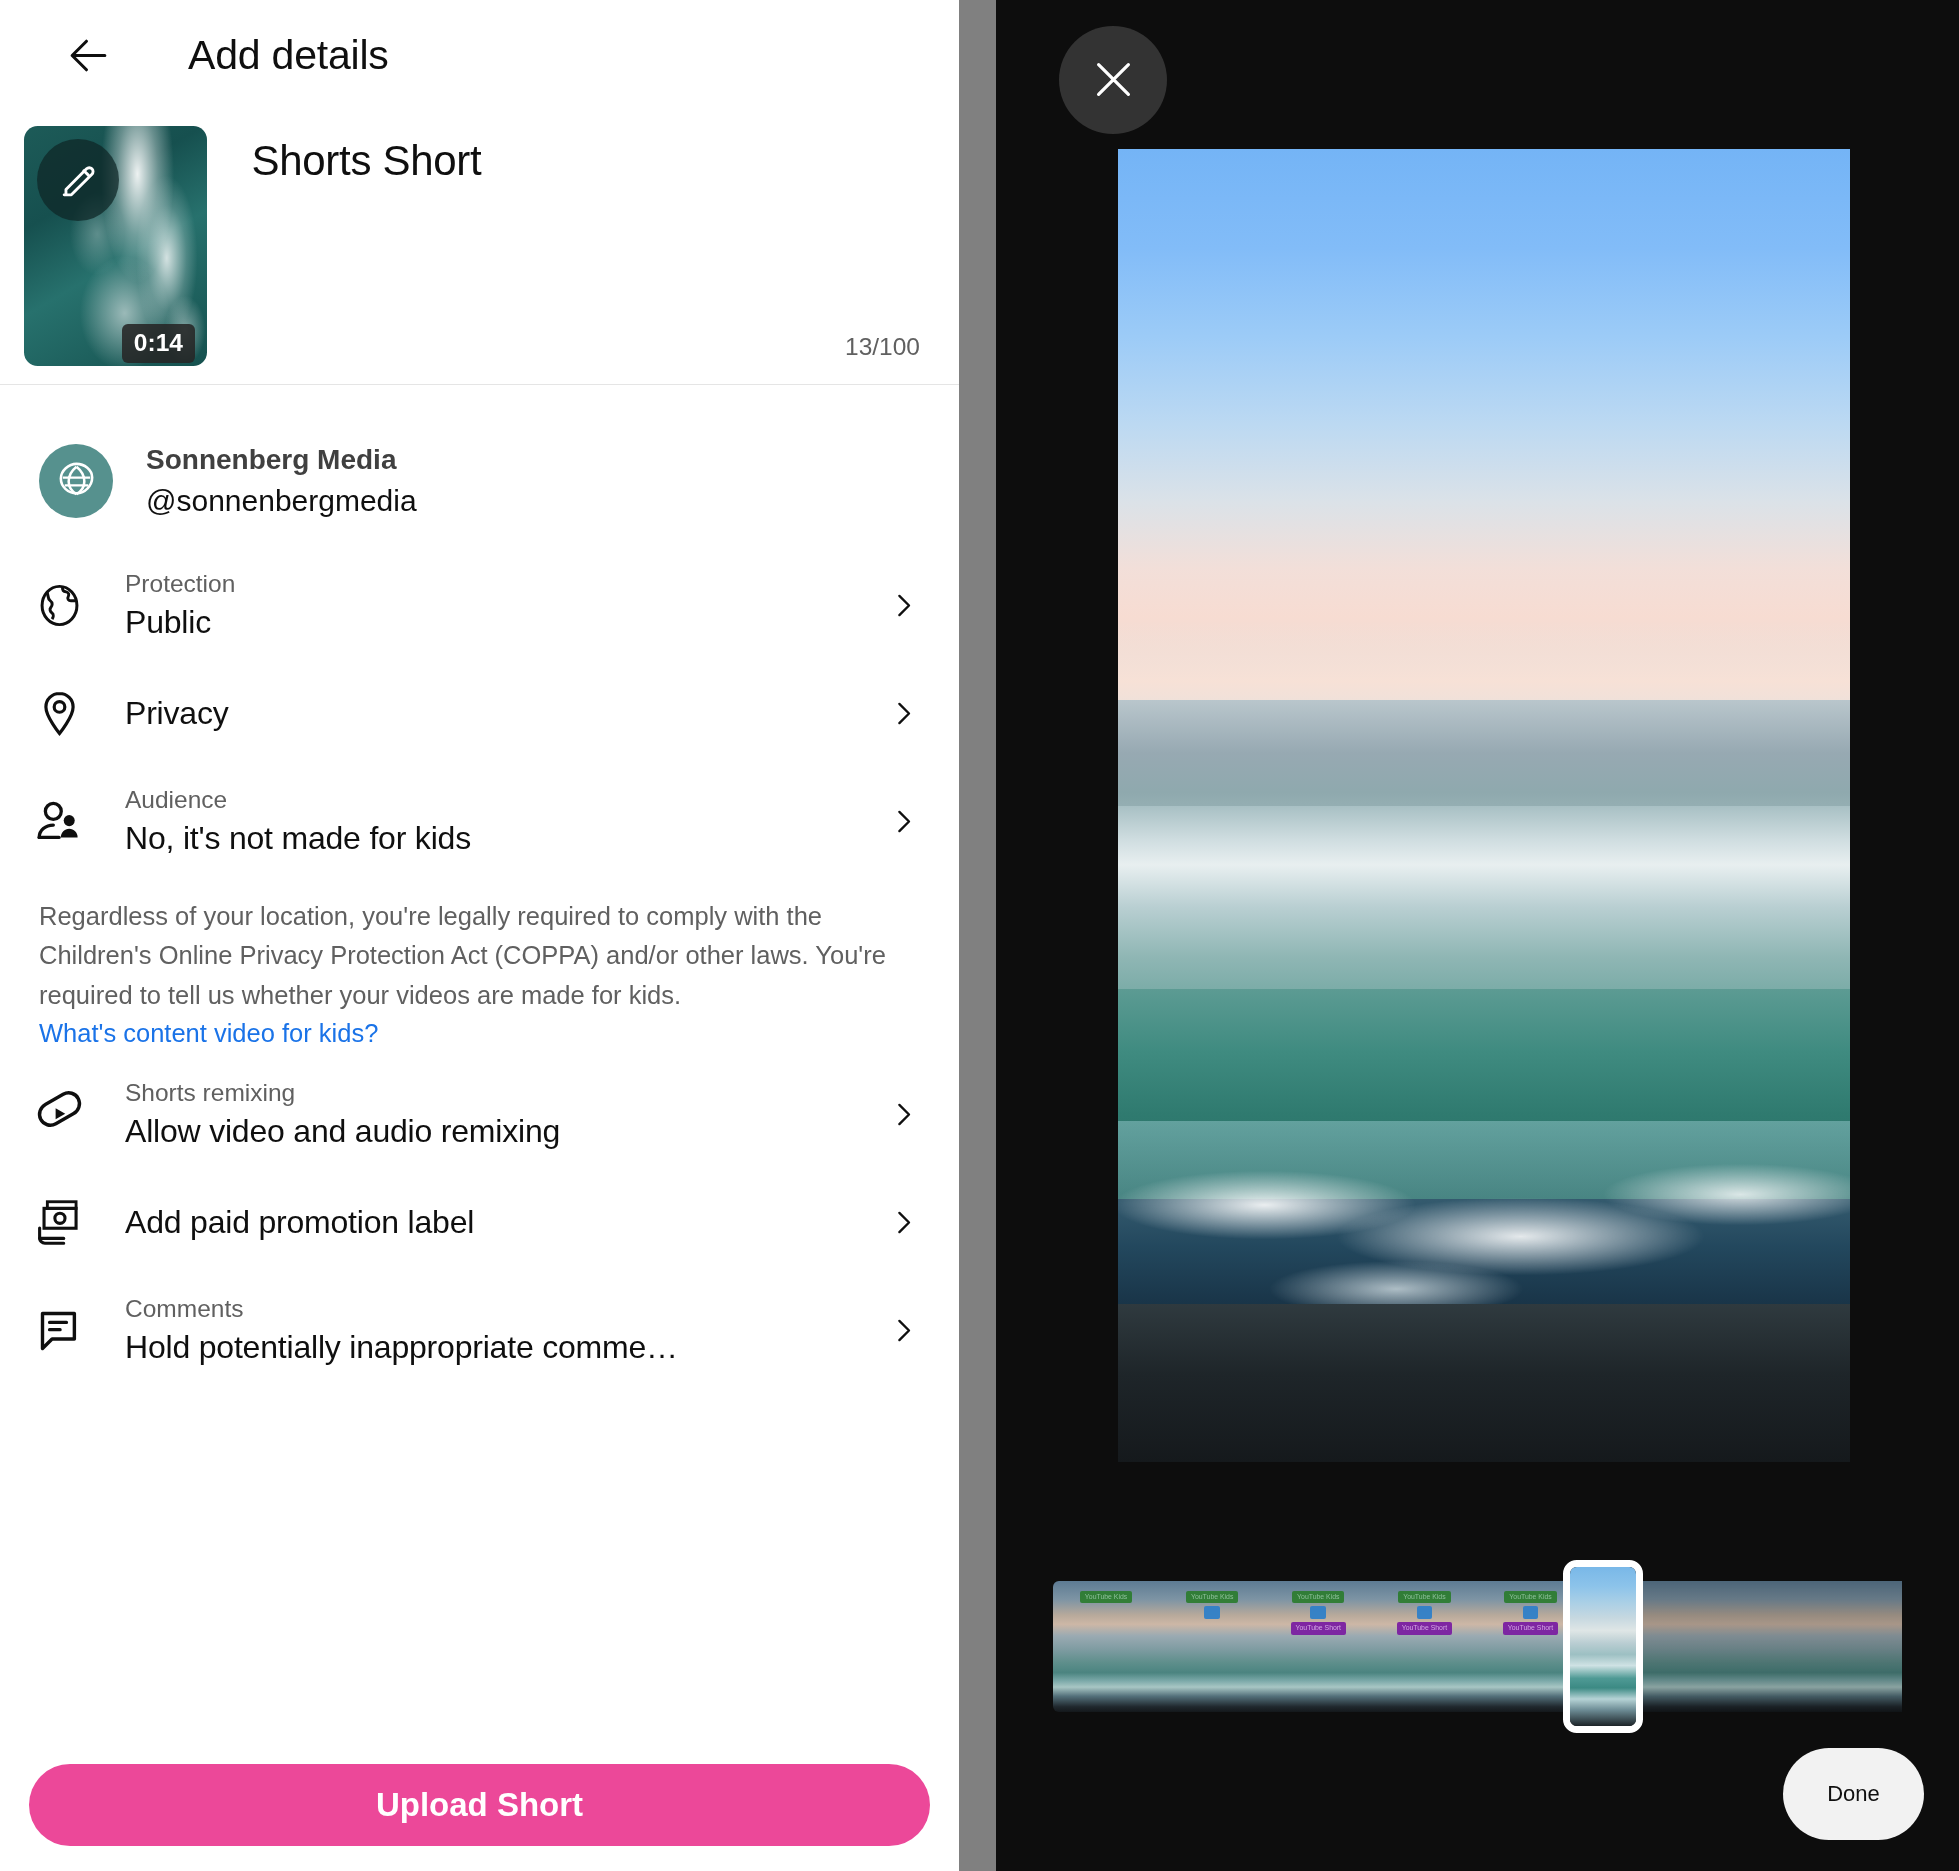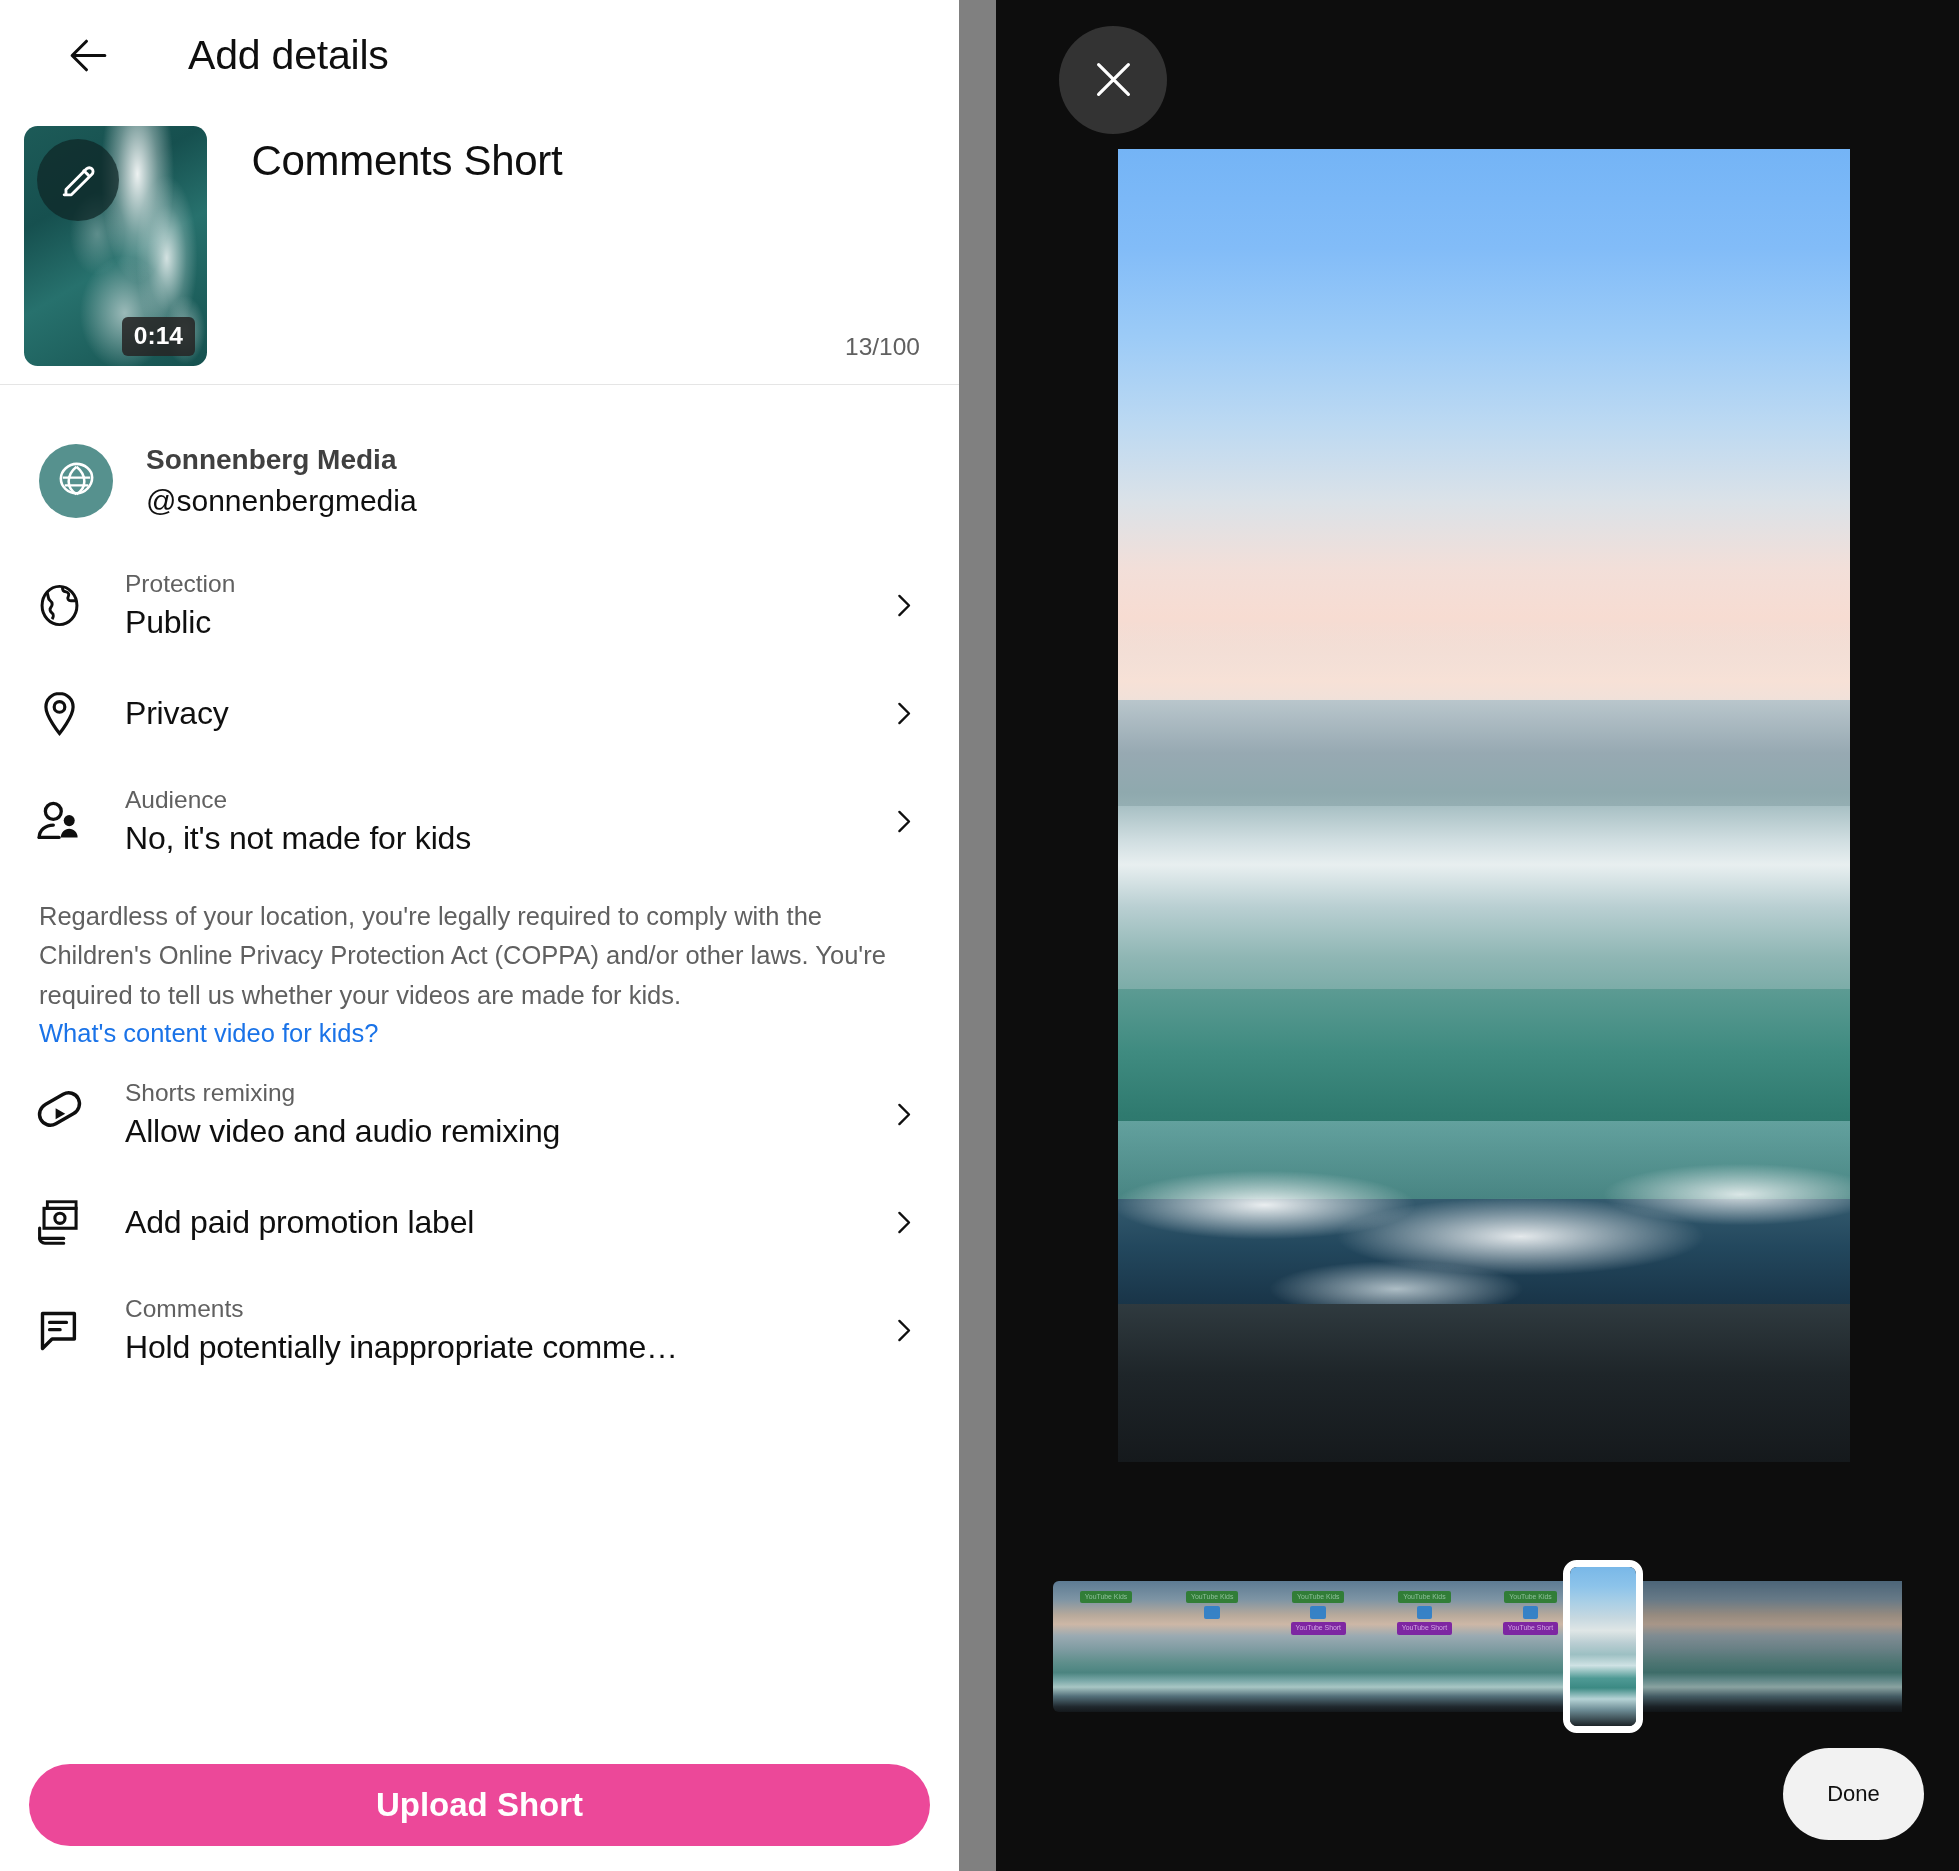--- a/index.html
+++ b/index.html
@@ -77,21 +77,21 @@
     position: absolute;
     top: 13.7px; left: 13.7px;
     width: 82px; height: 82px;
     border-radius: 50%;
     background: rgba(14, 38, 38, 0.72);
     display: flex; align-items: center; justify-content: center;
     cursor: pointer;
   }
   .thumb-duration {
     position: absolute;
-    right: 11.8px; bottom: 10px;
+    right: 11.8px; bottom: 3px;
     background: rgba(38,38,38,0.88);
     color: #fff;
     font-size: 24.5px;
     font-weight: 700;
     padding: 3.9px 11.8px;
     border-radius: 5.9px;
     line-height: 1.25;
   }
   .title-fields {
     margin-left: 45px;
@@ -421,21 +421,21 @@
         <div class="thumb-edit">
           <svg width="43" height="43" viewBox="0 0 24 24" fill="none">
             <path d="M4 20h4L19.5 8.5a2.12 2.12 0 0 0-3-3L5 17v3z" stroke="#ffffff" stroke-width="1.6" stroke-linejoin="round"></path>
             <path d="M15 6.5l2.5 2.5" stroke="#ffffff" stroke-width="1.6" stroke-linecap="round"></path>
           </svg>
         </div>
         <div class="thumb-duration">0:14</div>
       </div>
 
       <div class="title-fields">
-        <div class="title-value">Comments Short</div>
+        <div class="title-value">Shorts Short</div>
       </div>
 
       <div class="char-count">13/100</div>
     </div>
 
     <div class="divider"></div>
 
     <div class="channel-row">
       <div class="avatar">
         <svg width="47" height="47" viewBox="0 0 24 24" fill="none">

